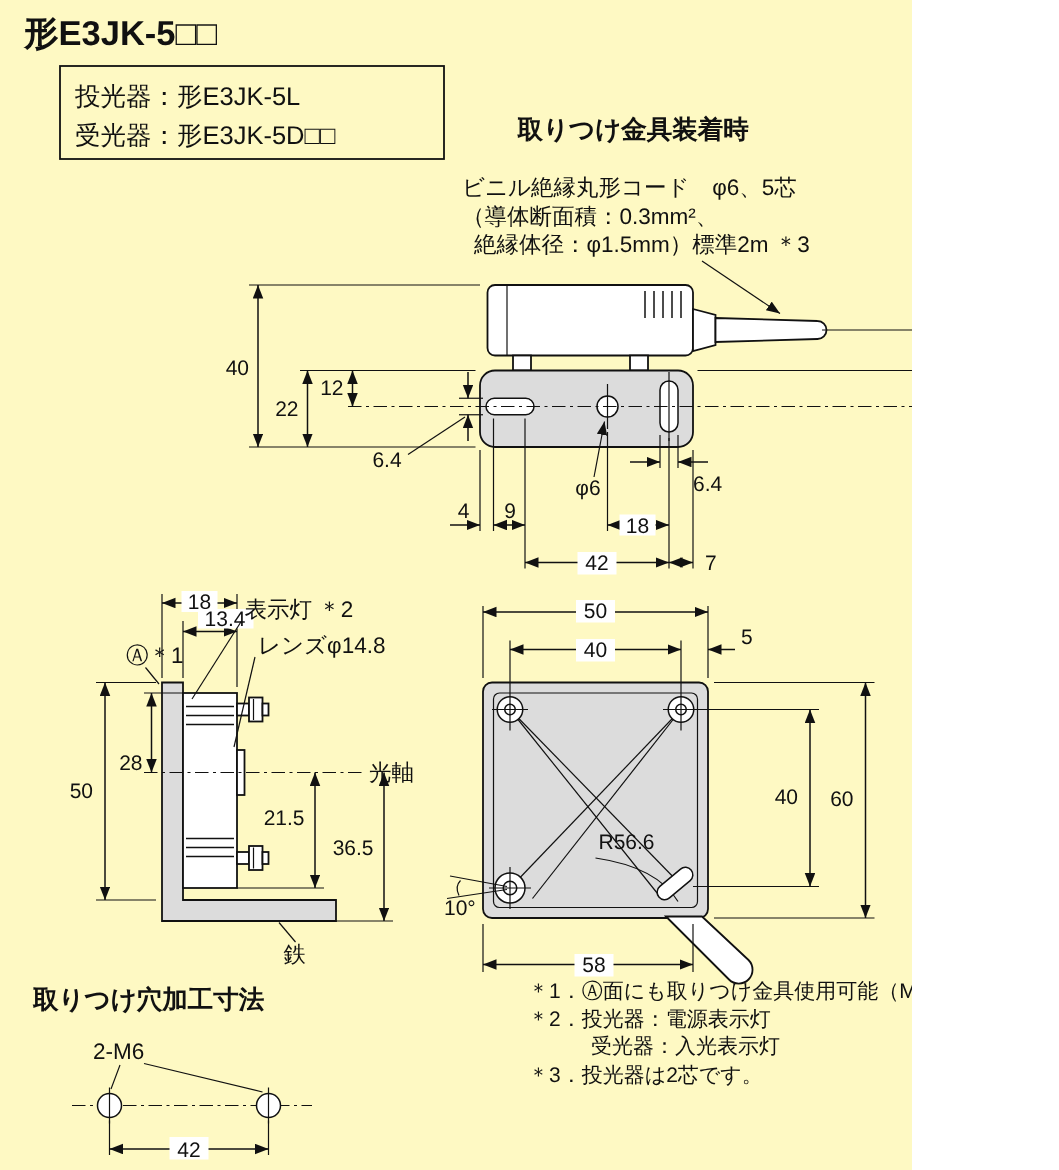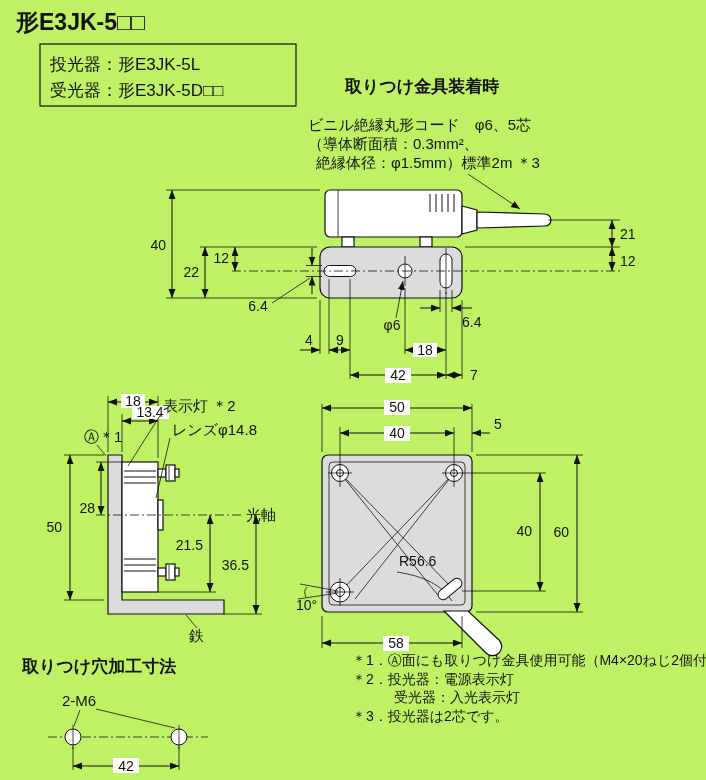--- a/index.html
+++ b/index.html
@@ -1,16 +1,16 @@
 <!DOCTYPE html>
 <html><head>
 <meta charset="utf-8">
 <style>
   html,body { margin:0; padding:0; background:#ffffff; }
-  .page { position:relative; width:706px; height:780px; background:#bef264; overflow:hidden; }
+  .page { position:relative; width:608px; height:780px; background:#fef9c3; overflow:hidden; }
   svg { display:block; }
   text { fill:#111; font-family:"Liberation Sans","DejaVu Sans",sans-serif; }
   .title-t { font-size:23px; font-weight:bold; }
   .h17 { font-size:17px; font-weight:bold; }
   .lbl { font-size:15px; }
   .note-t { font-size:14px; }
   .dim-t { font-size:14px; }
   .outline { fill:#ffffff; stroke:#111; stroke-width:1.2; }
   .part { fill:#dcdcdc; stroke:#111; stroke-width:1.2; }
   .hole { fill:#ffffff; stroke:#111; stroke-width:1; }

